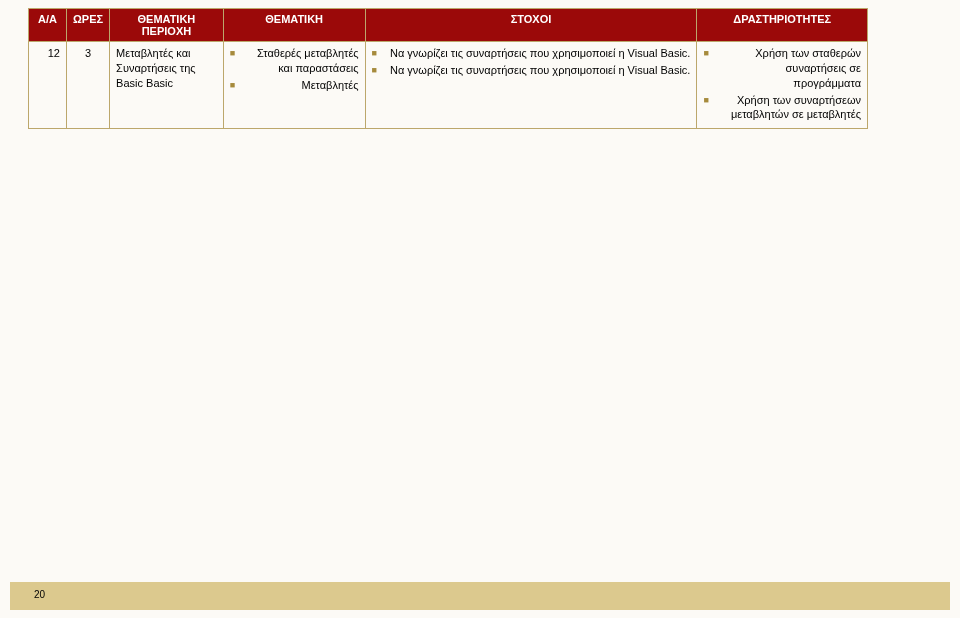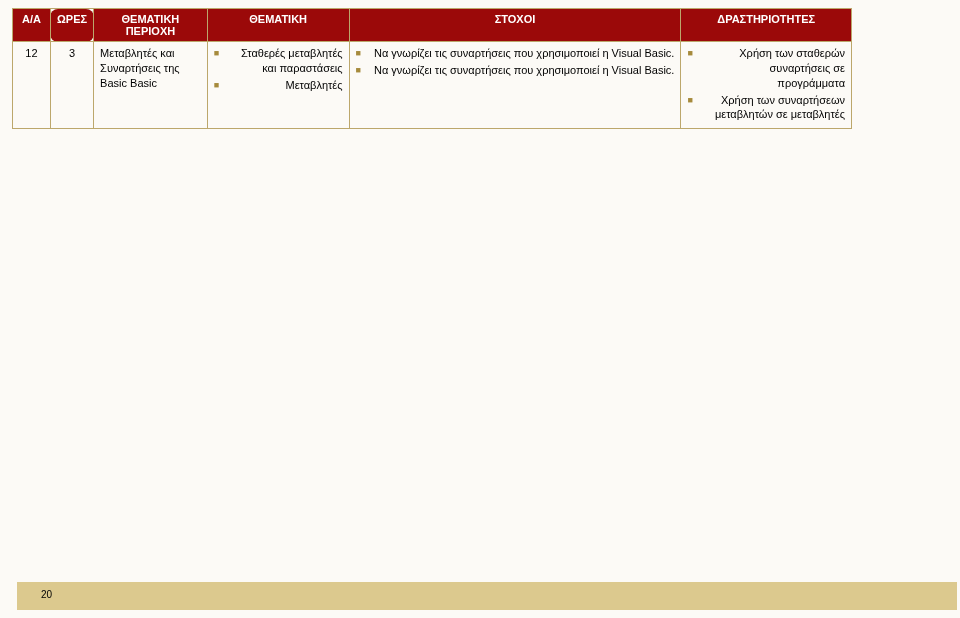--- a/index.html
+++ b/index.html
@@ -7,60 +7,60 @@
     width: 960px;
     height: 618px;
     background: #fcfaf6;
     font-family: Verdana, Arial, sans-serif;
     font-size: 11px;
     color: #000;
     position: relative;
   }
   .tbl {
     width: 840px;
-    margin: 8px 10px 0 12px;
+    margin: 8px 10px 0 28px;
     border-collapse: collapse;
   }
   .tbl th, .tbl td {
     border: 1px solid #bca76b;
     vertical-align: top;
   }
   .tbl th {
     background: #9b0909;
     color: #fff;
     font-weight: bold;
     text-align: center;
     padding: 4px 6px;
     font-size: 11px;
   }
   .tbl td {
     padding: 4px 6px;
     font-size: 11px;
     line-height: 1.35;
   }
-  .col-aa { width: 40px; text-align: center; }
-  .col-wres { width: 40px; text-align: center; border-radius: 8px; }
+  .col-aa { width: 40px; text-align: right; }
+  .col-wres { width: 40px; text-align: center; }
   .col-thematic { width: 120px; }
   .col-enotites { width: 150px; }
   .col-stoxoi { width: 370px; }
   .col-drast { width: 180px; }
   .bullet-list { list-style: none; padding: 0; }
   .bullet-list li { position: relative; padding-left: 14px; margin-bottom: 2px; text-align: right; }
   .bullet-list li::before {
     content: "■";
     position: absolute;
     left: 0;
     top: 0;
     color: #a68a3c;
     font-size: 9px;
     line-height: 1.6;
   }
   .footer-bar {
     position: absolute;
-    left: 17px;
+    left: 10px;
     bottom: 8px;
     width: 940px;
     height: 28px;
     background: #dcc98e;
   }
   .page-num {
     position: absolute;
     left: 24px;
     top: 7px;
     font-size: 10px;

